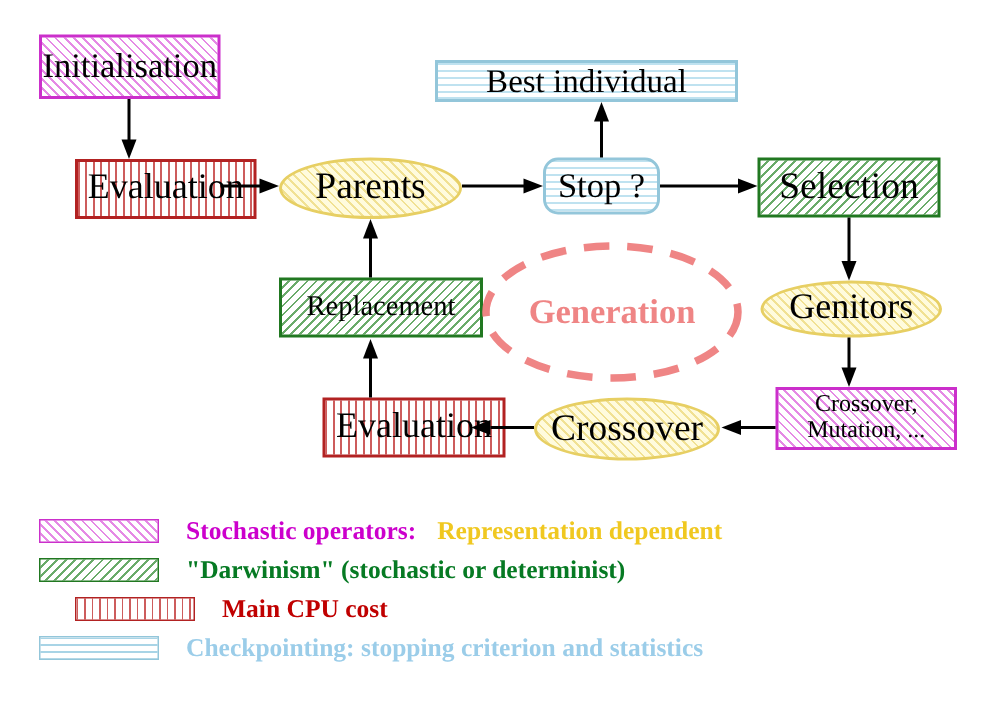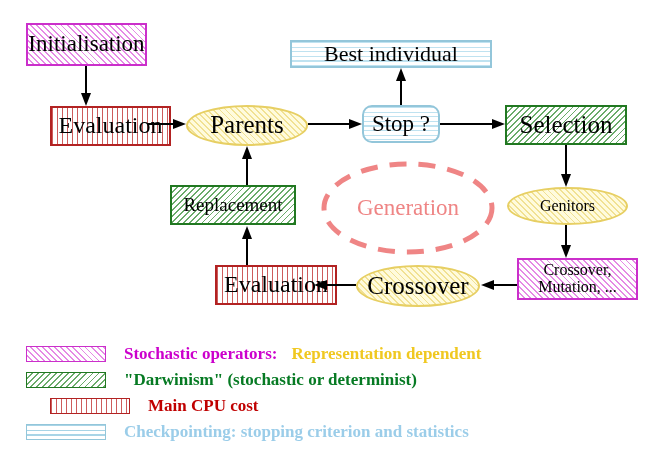--- a/index.html
+++ b/index.html
@@ -38,21 +38,21 @@
   .ahead{position:absolute;width:0;height:0;}
   .ahead.right{border-left:13px solid #000;border-top:5px solid transparent;border-bottom:5px solid transparent;}
   .ahead.left{border-right:13px solid #000;border-top:5px solid transparent;border-bottom:5px solid transparent;}
   .ahead.down{border-top:13px solid #000;border-left:5px solid transparent;border-right:5px solid transparent;}
   .ahead.up{border-bottom:13px solid #000;border-left:5px solid transparent;border-right:5px solid transparent;}
   
   #generation-wrap{position:absolute;left:318px;top:158px;width:180px;height:100px;}
   #generation-label{
     position:absolute;left:318px;top:158px;width:180px;height:100px;
     display:flex;align-items:center;justify-content:center;
-    color:#ef8585;font-size:23px;
+    color:#ef8585;font-size:23px;font-weight:bold;
   }
   
   .legend-row{position:absolute;left:26px;height:18px;display:flex;align-items:center;}
   .swatch{width:80px;height:16px;box-sizing:border-box;flex:none;}
   .swatch.hatch-magenta,.swatch.hatch-green,.swatch.vlines-red{border-width:1.5px;}
   .swatch.hlines-cyan{border-width:1px;background-image:repeating-linear-gradient(180deg,#a8d4e6 0 1.3px,transparent 1.3px 4.6px);}
   .legend-text{margin-left:18px;font-size:17px;font-weight:bold;white-space:nowrap;text-align:center;}
   .lt-magenta{color:#cc00cc;}
   .lt-yellow{color:#f0c820;margin-left:14px;}
   .lt-green{color:#067a23;}
@@ -81,38 +81,38 @@
   </div>
 
   <div class="node hlines-cyan" style="left:362px;top:105px;width:78px;height:38px;font-size:23px;border-radius:10px;">
     <span>Stop ?</span>
   </div>
 
   <div class="node hatch-green" style="left:505px;top:105px;width:122px;height:40px;font-size:25px;">
     <span>Selection</span>
   </div>
 
-  <div class="node ellipse-yellow" style="left:507px;top:187px;width:121px;height:38px;font-size:16px;">
+  <div class="node ellipse-yellow" style="left:507px;top:187px;width:121px;height:38px;font-size:24px;">
     <span>Genitors</span>
   </div>
 
   <div class="node hatch-magenta" style="left:517px;top:258px;width:121px;height:42px;font-size:16px;flex-direction:column;">
     <span>Crossover,</span>
     <span>Mutation, ...</span>
   </div>
 
   <div class="node ellipse-yellow" style="left:356px;top:265px;width:124px;height:42px;font-size:25px;">
     <span>Crossover</span>
   </div>
 
   <div class="node vlines-red" style="left:191px;top:265px;width:122px;height:40px;font-size:24px;">
     <span>Evaluation</span>
   </div>
 
-  <div class="node hatch-green" style="left:170px;top:185px;width:126px;height:40px;font-size:19px;">
+  <div class="node hatch-green" style="left:186px;top:185px;width:136px;height:40px;font-size:19px;">
     <span>Replacement</span>
   </div>
 
   <svg id="generation-wrap" viewBox="0 0 180 100" xmlns="http://www.w3.org/2000/svg">
     <ellipse cx="90" cy="50" rx="84" ry="44" fill="none" stroke="#ef8585" stroke-width="5" stroke-dasharray="17 12"></ellipse>
   </svg>
   <div id="generation-label">
     <span>Generation</span>
   </div>
 

